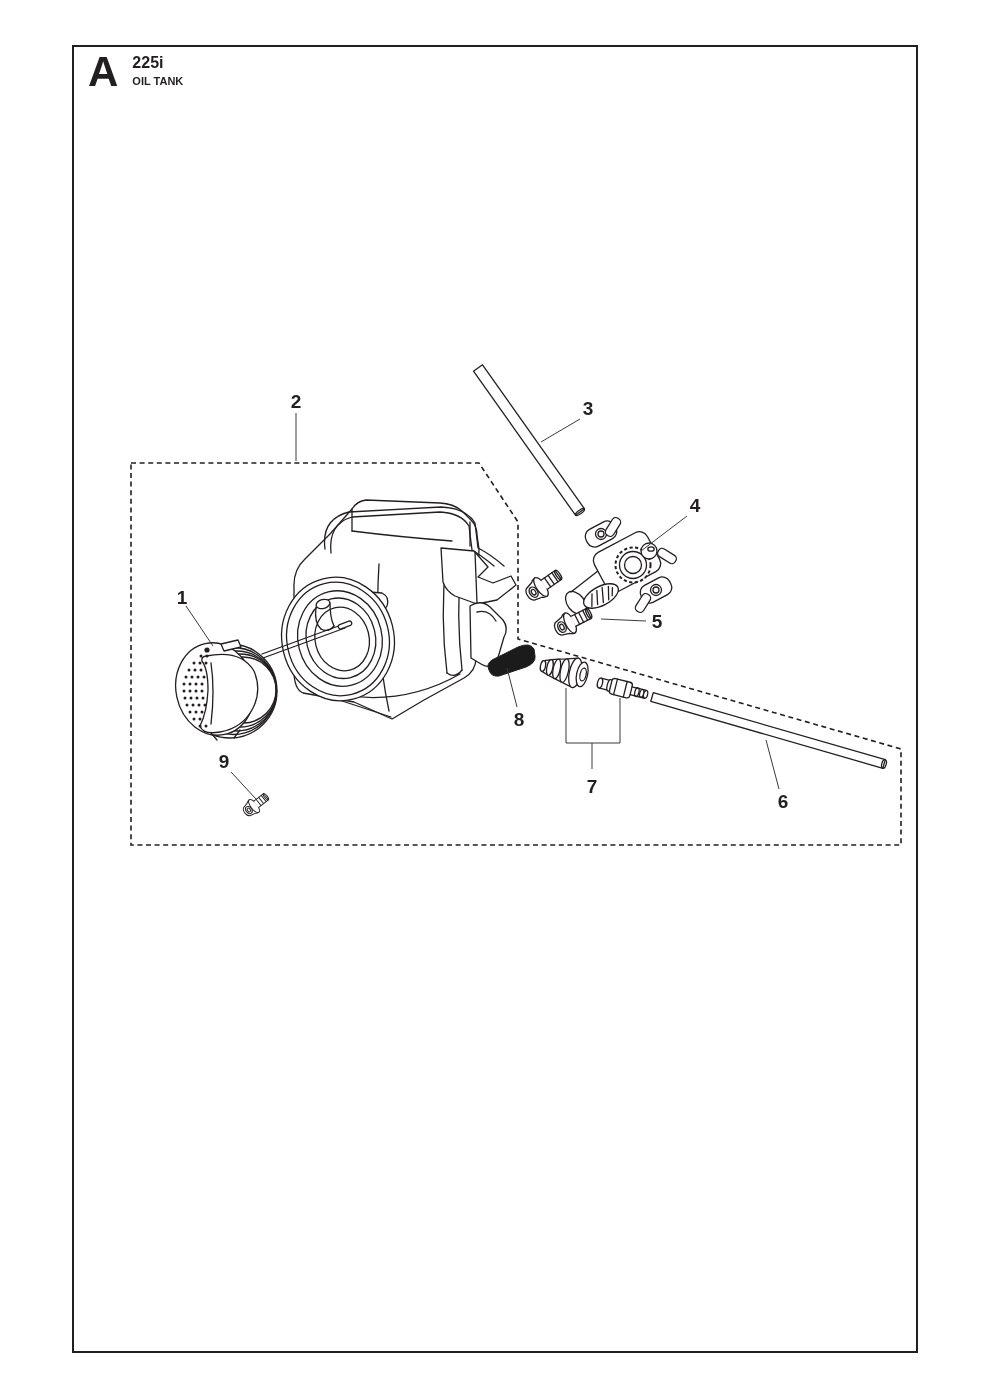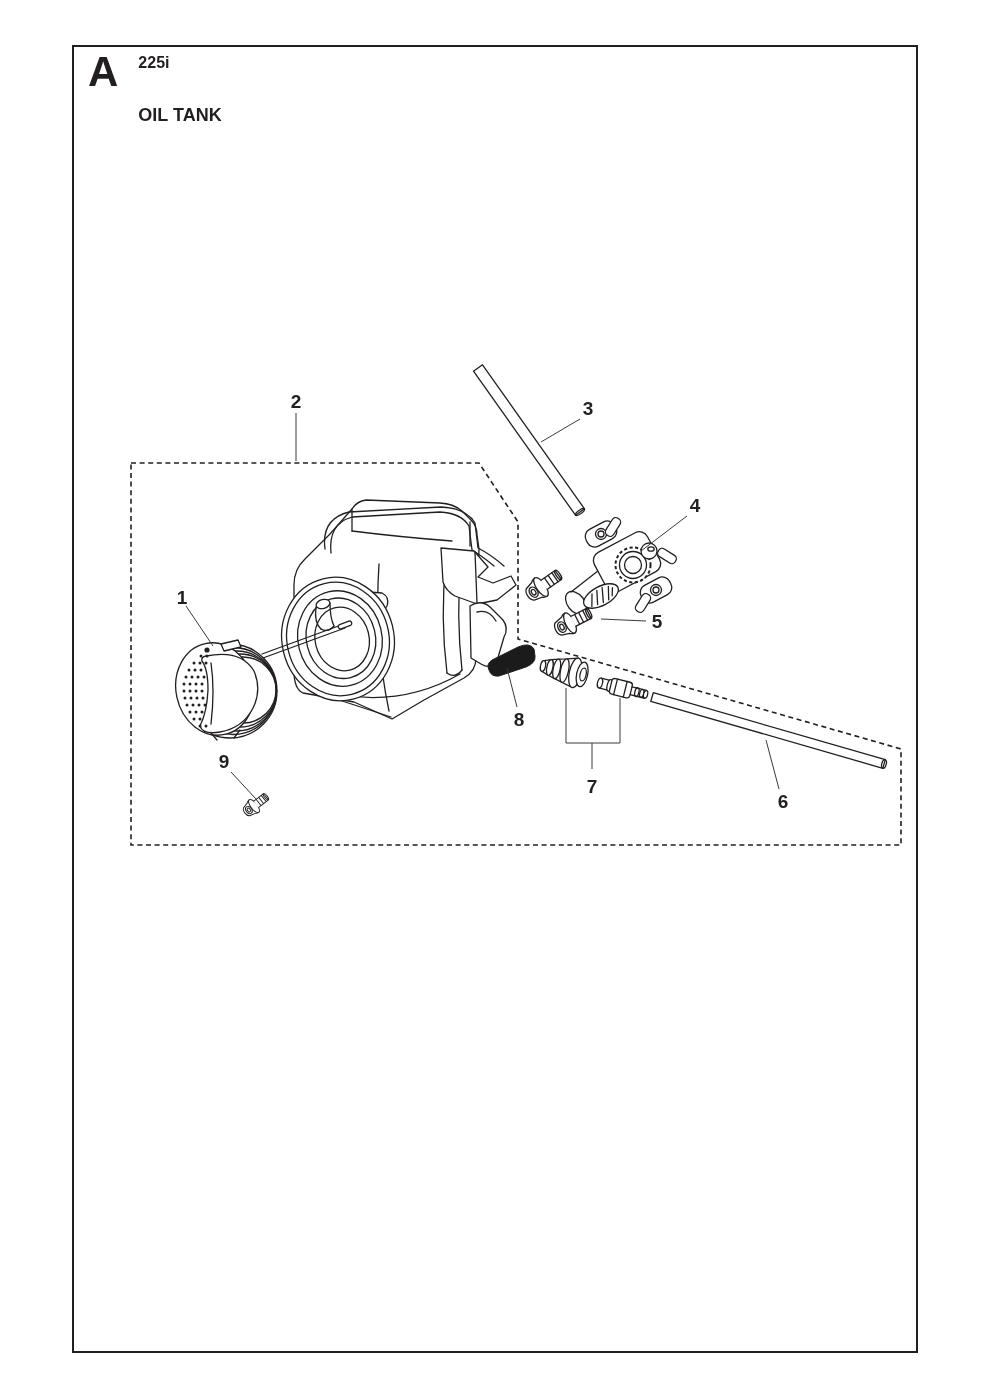--- a/index.html
+++ b/index.html
@@ -13,23 +13,23 @@
   .frame{
     position:absolute;
     left:72px;top:45px;width:846px;height:1308px;
     border:2.5px solid #231f20;
     box-sizing:border-box;
   }
   .hdr{position:absolute;left:88px;top:52px;display:flex;color:#231f20;}
   .hdr .letter{
     font-size:42px;font-weight:bold;line-height:40px;letter-spacing:0;
   }
-  .hdr .sub{margin-left:20px;display:flex;flex-direction:column;justify-content:flex-start;gap:34px;}
+  .hdr .sub{margin-left:14px;display:flex;flex-direction:column;justify-content:flex-start;}
   .hdr .model{font-size:16px;font-weight:bold;line-height:18px;margin-top:2px;}
-  .hdr .title{font-size:18px;font-weight:bold;line-height:18px;}
+  .hdr .title{font-size:11px;font-weight:bold;line-height:18px;}
   svg{position:absolute;left:0;top:0;}
   svg .ln{stroke:#231f20;fill:none;stroke-width:1.3;stroke-linecap:round;stroke-linejoin:round;}
   svg .fw{stroke:#231f20;fill:#ffffff;stroke-width:1.3;stroke-linejoin:round;}
   svg .thin{stroke:#3a3a3a;fill:none;stroke-width:1;}
   svg .lbl{font-family:"Liberation Sans",sans-serif;font-size:19px;font-weight:bold;fill:#231f20;text-anchor:middle;}
   svg .dot{fill:#231f20;stroke:none;}
 </style>
 </head>
 <body>
 

